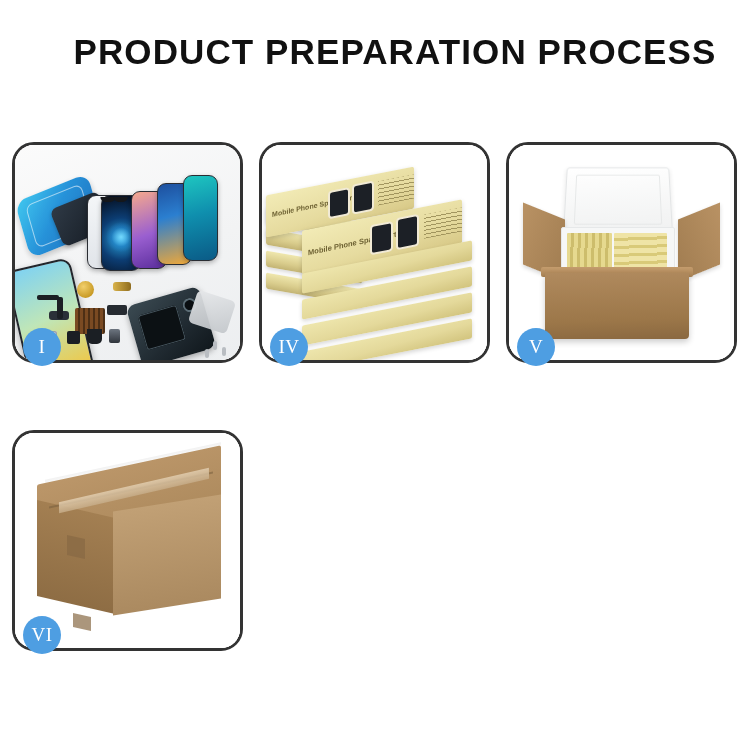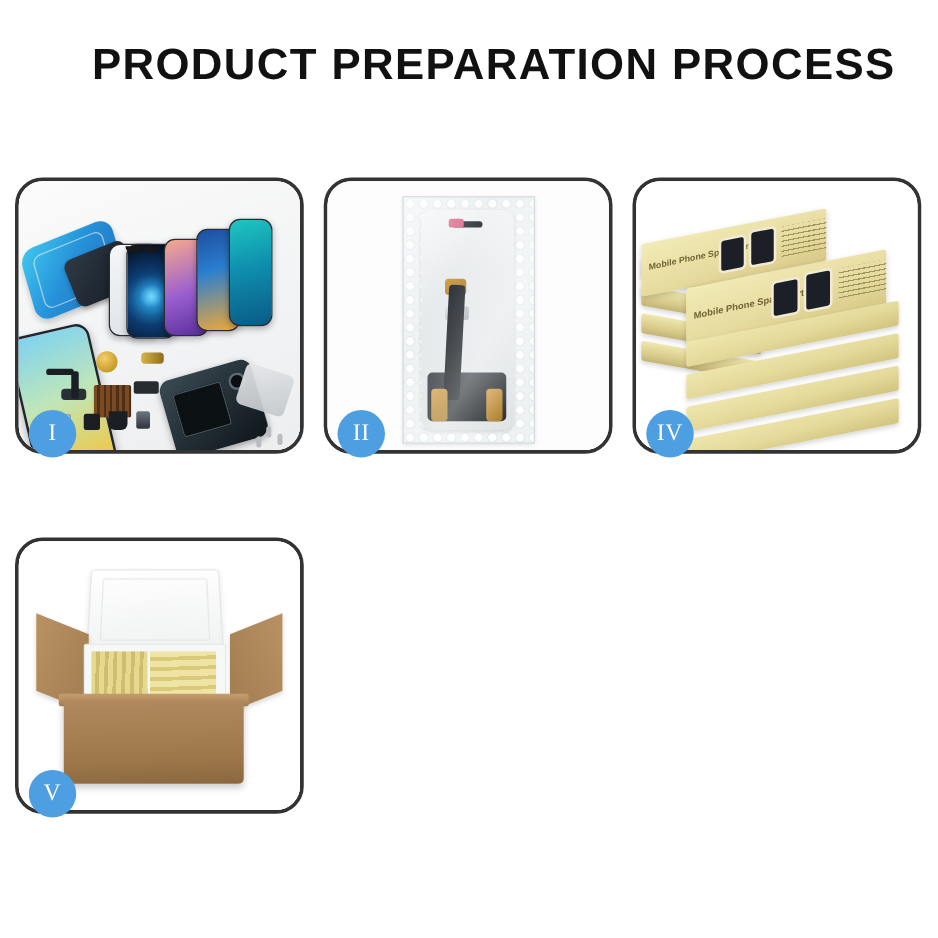--- a/index.html
+++ b/index.html
@@ -504,39 +504,20 @@
       <div class="chip p1-c10"></div>
       <div class="chip p1-c11"></div>
       <div class="p1-tool"></div>
       <div class="p1-screw" style="left:198px; top:196px;"></div>
       <div class="p1-screw" style="left:207px; top:202px;"></div>
       <div class="p1-screw" style="left:190px; top:204px;"></div>
     </div>
     <div class="badge">I</div>
   </div>
 
-  <div class="panel">
-    <div class="panel-inner">
-      <div class="p2-bg"></div>
-      <div class="p2-bag">
-        <div class="p2-panelitem">
-          <div class="p2-notchbar"></div>
-          <div class="p2-pink"></div>
-          <div class="p2-conn"></div>
-          <div class="p2-conn2"></div>
-          <div class="p2-flex"></div>
-          <div class="p2-bottom"></div>
-          <div class="p2-tab" style="left:12%;"></div>
-          <div class="p2-tab" style="right:12%;"></div>
-        </div>
-        <div class="p2-sheen"></div>
-      </div>
-    </div>
-    <div class="badge">II</div>
-  </div>
 
 
   <div class="panel">
     <div class="panel-inner">
       <div class="p4-bg"></div>
 
       <div class="box4 edge" style="left:4px;  top:70px;  width:96px; height:16px; transform:skewY(10deg);"></div>
       <div class="box4 edge" style="left:4px;  top:92px;  width:96px; height:16px; transform:skewY(10deg);"></div>
       <div class="box4 edge" style="left:4px;  top:114px; width:96px; height:16px; transform:skewY(10deg);"></div>
       <div class="box4 edge" style="left:4px;  top:136px; width:96px; height:16px; transform:skewY(10deg);"></div>
@@ -573,14 +554,28 @@
       <div class="p5-contents">
         <div class="p5-slabA"></div>
         <div class="p5-slabB"></div>
       </div>
       <div class="p5-lip"></div>
       <div class="p5-front"></div>
     </div>
     <div class="badge">V</div>
   </div>
 
+  <div class="panel">
+    <div class="panel-inner">
+      <div class="p6-bg"></div>
+      <div class="p6-shadow"></div>
+      <div class="p6-top"></div>
+      <div class="p6-left"></div>
+      <div class="p6-right"></div>
+      <div class="p6-seam"></div>
+      <div class="p6-tape"></div>
+      <div class="p6-tab1"></div>
+      <div class="p6-tab2"></div>
+    </div>
+    <div class="badge">VI</div>
+  </div>
 
 </div>
 
 </body></html>

